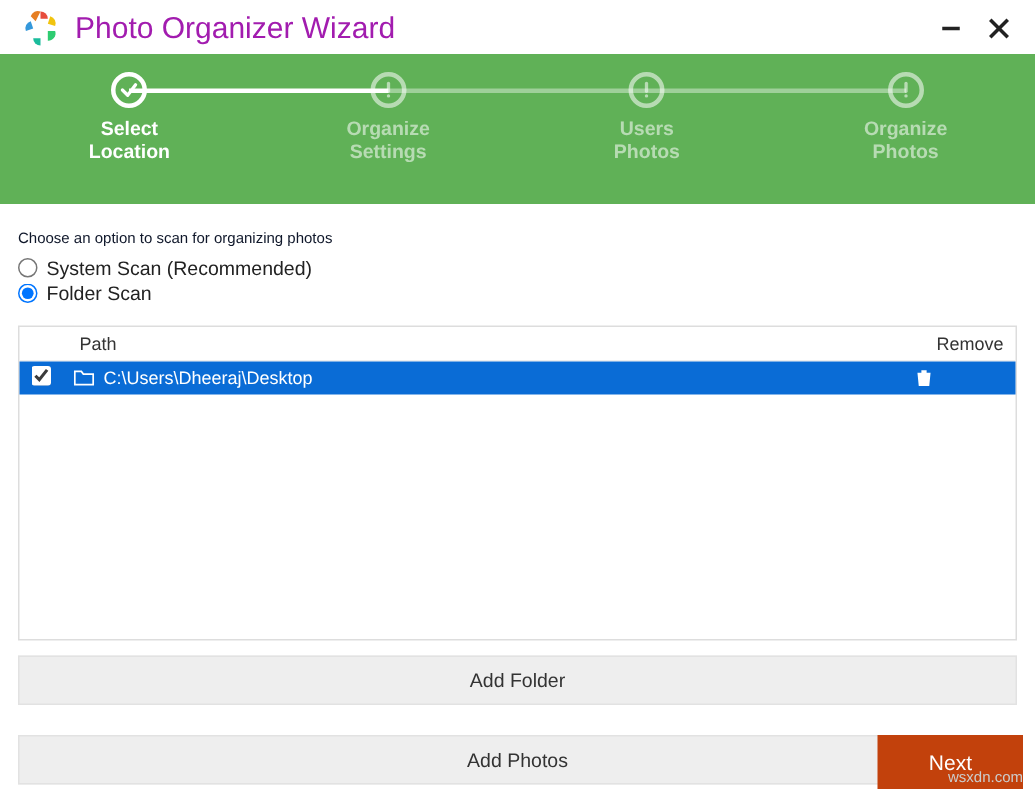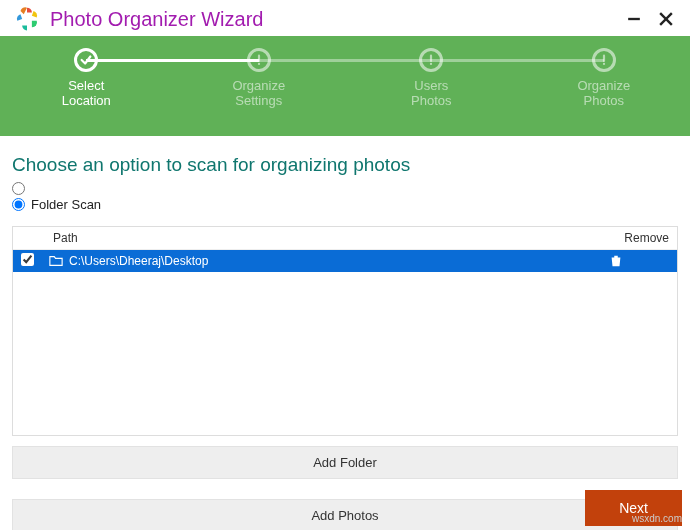--- a/index.html
+++ b/index.html
@@ -7,28 +7,28 @@
   .titlebar { display: flex; align-items: center; padding: 6px 10px 4px 14px; }
   .logo { width: 26px; height: 26px; margin-right: 10px; position: relative; flex: 0 0 auto; }
   .title { font-size: 20px; color: #a21caf; font-weight: 400; flex: 1; }
   .wincontrols { display: flex; gap: 16px; align-items: center; padding-right: 6px; }
   .wc { width: 16px; height: 16px; display: flex; align-items: center; justify-content: center; }
   .gbar { background:#5fb158; height:100px; position:relative; }
   .stage { position:absolute; top:0; width:25%; text-align:center; color:#fff; }
   .stage1{left:0%} .stage2{left:25%} .stage3{left:50%} .stage4{left:75%}
   .circle { width:24px; height:24px; border:3px solid #fff; border-radius:50%; margin:12px auto 6px; display:flex; align-items:center; justify-content:center; background:transparent; }
   .circle svg { width:14px; height:14px; }
-  .slabel { font-size:13px; line-height:15px; font-weight:400; }
+  .slabel { font-size:13px; line-height:15px; font-weight:700; }
   .connector { position:absolute; top:23px; height:3px; background:#fff; }
   .c1{ left:12.5%; width:25%; } 
   .c-faded{ background:rgba(255,255,255,0.4); }
   .c2{ left:37.5%; width:25%; } .c3{ left:62.5%; width:25%; }
   .faded { opacity:0.55;text-align:center; }
   .content { padding: 10px 12px 0 12px; }
-  .prompt { font-size: 19px; color:#0f766e; margin: 8px 0 6px 0;}
+  .prompt { font-size: 10px; color:#0f172a; margin: 8px 0 6px 0;}
   .radios { font-size: 13px; color:#222; }
   .radios label { display:flex; align-items:center; gap:6px; margin:2px 0; cursor:pointer;}
   .radios input { margin:0; }
   .listbox { margin-top:14px; border:1px solid #ddd; height:210px; background:#fff; display:flex; flex-direction:column;}
   .listhead { display:flex; font-size:12px; color:#333; padding:4px 8px; border-bottom:1px solid #eee;}
   .lh-check{width:28px;} .lh-path{flex:1; padding-left:4px;} .lh-remove{width:60px; text-align:right;}
   .listrow { display:flex; align-items:center; background:#0a6cd6; color:#fff; font-size:12px; padding:3px 8px; }
   .lr-check{width:28px;}
   .lr-check input{accent-color:#fff;}
   .lr-path{flex:1; display:flex; align-items:center; gap:6px;}
@@ -122,20 +122,21 @@
     </div>
     <div class="slabel"><span>Organize</span><br><span>Photos</span></div>
   </div>
 </div>
 
 <div class="content">
   <div class="prompt">Choose an option to scan for organizing photos</div>
   <div class="radios">
     <label>
       <input type="radio" name="scan" style="">
+      <span>System Scan (Recommended)</span>
     </label>
     <label>
       <input type="radio" name="scan" checked="" style="">
       <span>Folder Scan</span>
     </label>
   </div>
 
   <div class="listbox">
     <div class="listhead">
       <div class="lh-check"></div>

